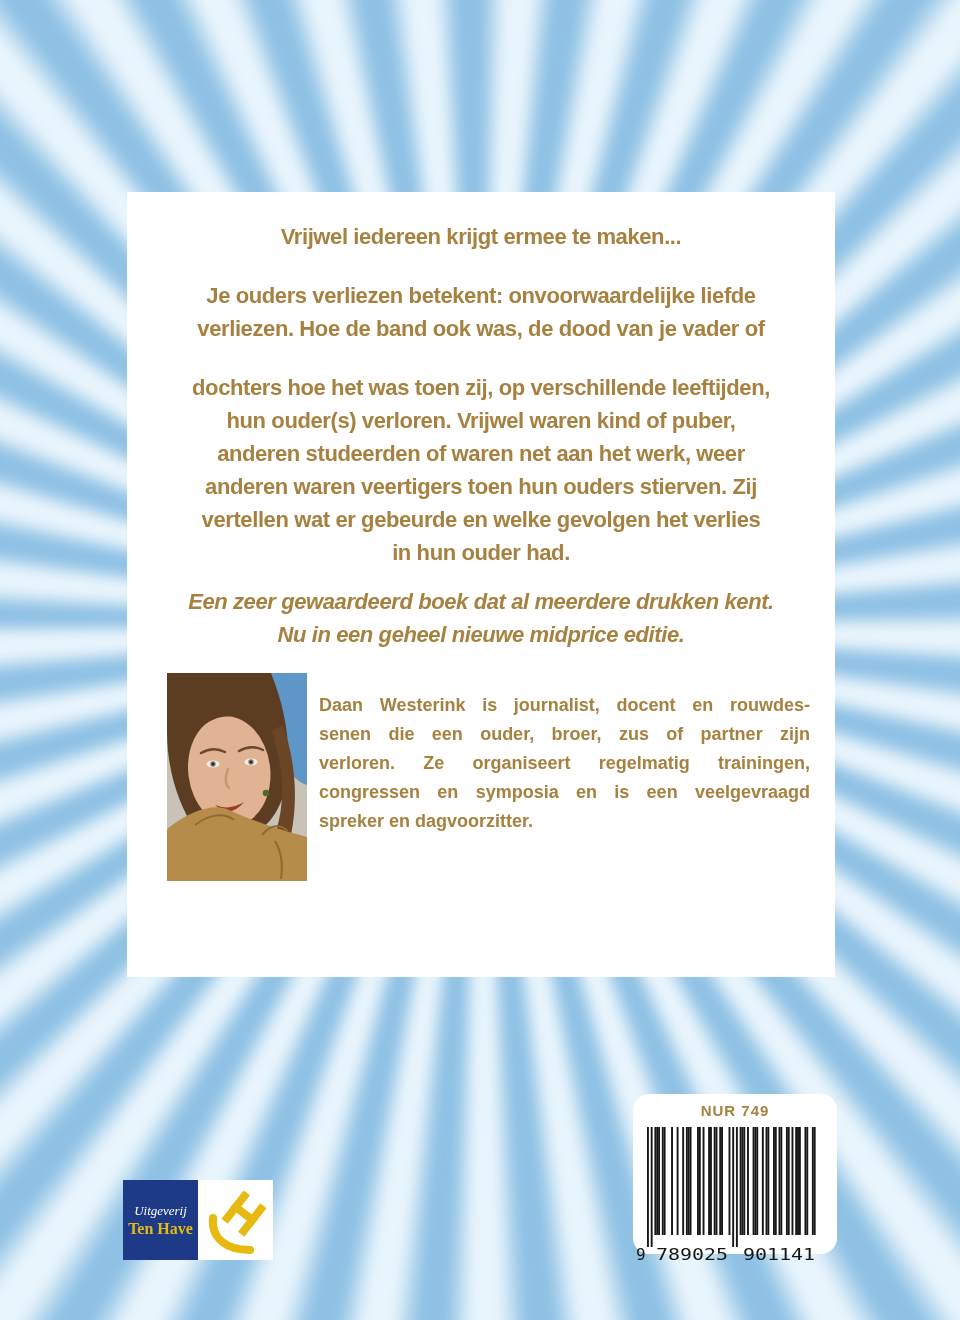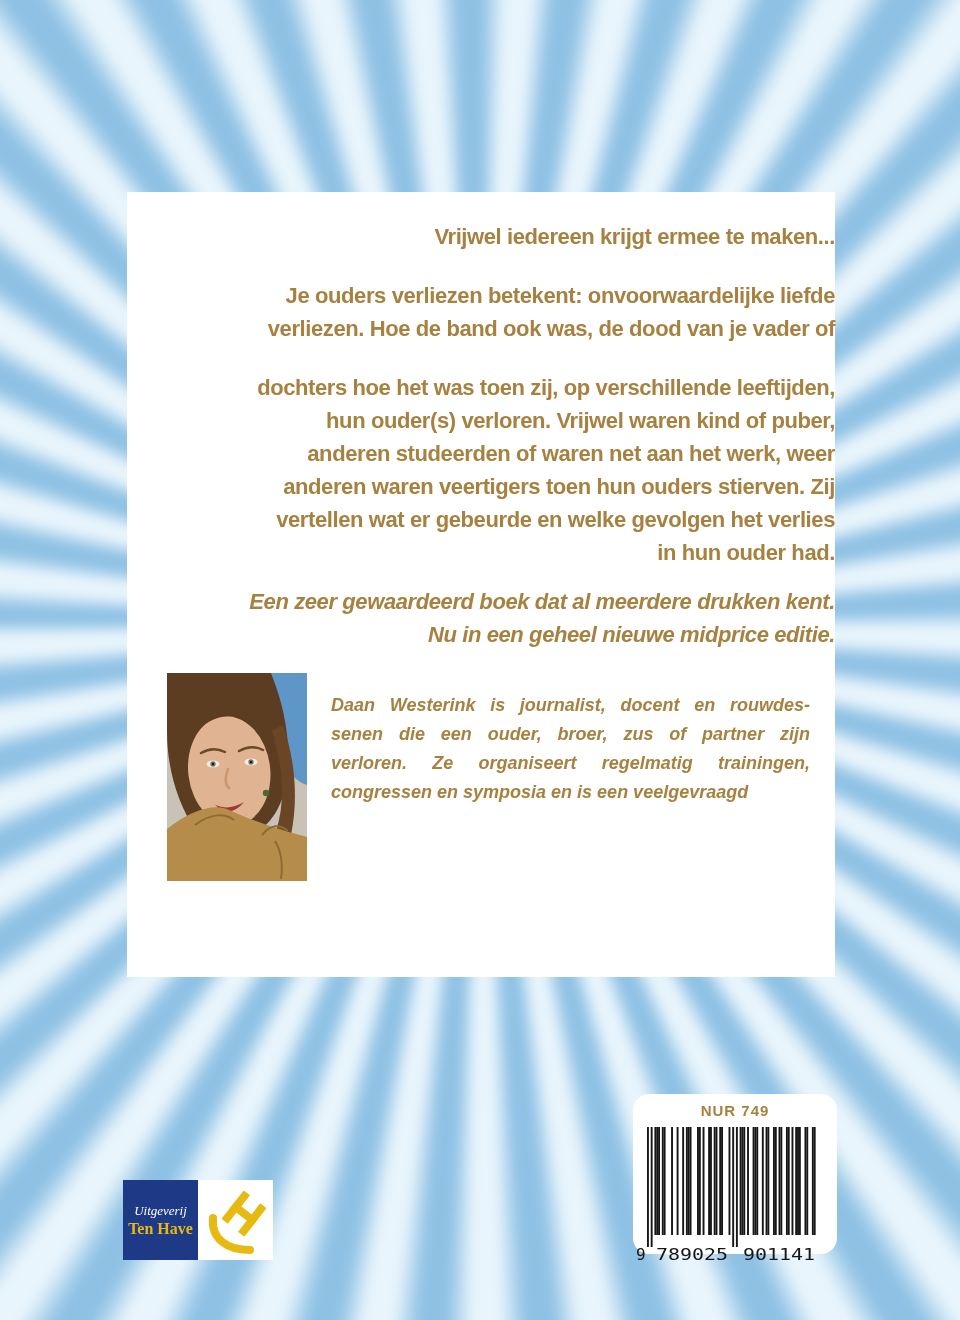--- a/index.html
+++ b/index.html
@@ -13,34 +13,34 @@
       var(--ray-blue) 0deg 2.1deg,
       var(--ray-light) 4.4deg 6.6deg,
       var(--ray-blue) 8.8deg);
     filter: blur(6px);
   }
   .panel {
     position:absolute; left:127px; top:192px; width:708px; height:785px;
     background:#ffffff;
   }
   .tline {
-    white-space:nowrap; text-align:right;
+    white-space:nowrap; text-align:center;
     font-size:22px; font-weight:bold; letter-spacing:-0.4px;
     line-height:33px; color:var(--accent-text);
   }
   .intro { padding-top:28px; }
   .para1 { margin-top:26px; }
   .para2 { margin-top:26px; }
   .quote { margin-top:16px; }
   .quote .tline { font-style:italic; }
   .book-title { font-style:italic; }
   .author-row { display:flex; margin:22px 25px 0 40px; }
   .photo-wrap { width:140px; height:208px; flex:0 0 aupx; flex-shrink:0; }
   .photo-wrap svg { display:block; }
-  .bio { flex:1; margin-left:24px; padding-top:18px;font-style:italic; }
+  .bio { flex:1; margin-left:12px; padding-top:18px; }
   .bio-line {
     font-size:18px; font-weight:bold; line-height:29px; color:var(--accent-text);
     text-align:justify; text-align-last:justify;
   }
   .bio .bio-line:last-child { text-align-last:left; }
   .logo {
     position:absolute; left:123px; top:1180px; width:150px; height:80px;
     display:flex;
     align-items:flex-end;
   }
@@ -135,20 +135,21 @@
           <path d="M95,162 C104,151 113,151 121,158" stroke="#8f6a33" stroke-width="2" fill="none"></path>
           <path d="M108,168 C114,178 116,192 114,206" stroke="#8f6a33" stroke-width="2" fill="none"></path>
         </svg>
       </div>
       <div class="bio">
 
       <div class="bio-line">Daan Westerink is journalist, docent en rouwdes-</div>
           <div class="bio-line">senen die een ouder, broer, zus of partner zijn</div>
           <div class="bio-line">verloren. Ze organiseert regelmatig trainingen,</div>
           <div class="bio-line">congressen en symposia en is een veelgevraagd</div>
+          <div class="bio-line">spreker en dagvoorzitter.</div>
         </div>
     </div>
   </div>
 
   <div class="logo">
     <div class="logo-left">
       <div class="logo-name-top">Uitgeverij</div>
       <div class="logo-name-bottom">Ten Have</div>
     </div>
     <div class="logo-right">

